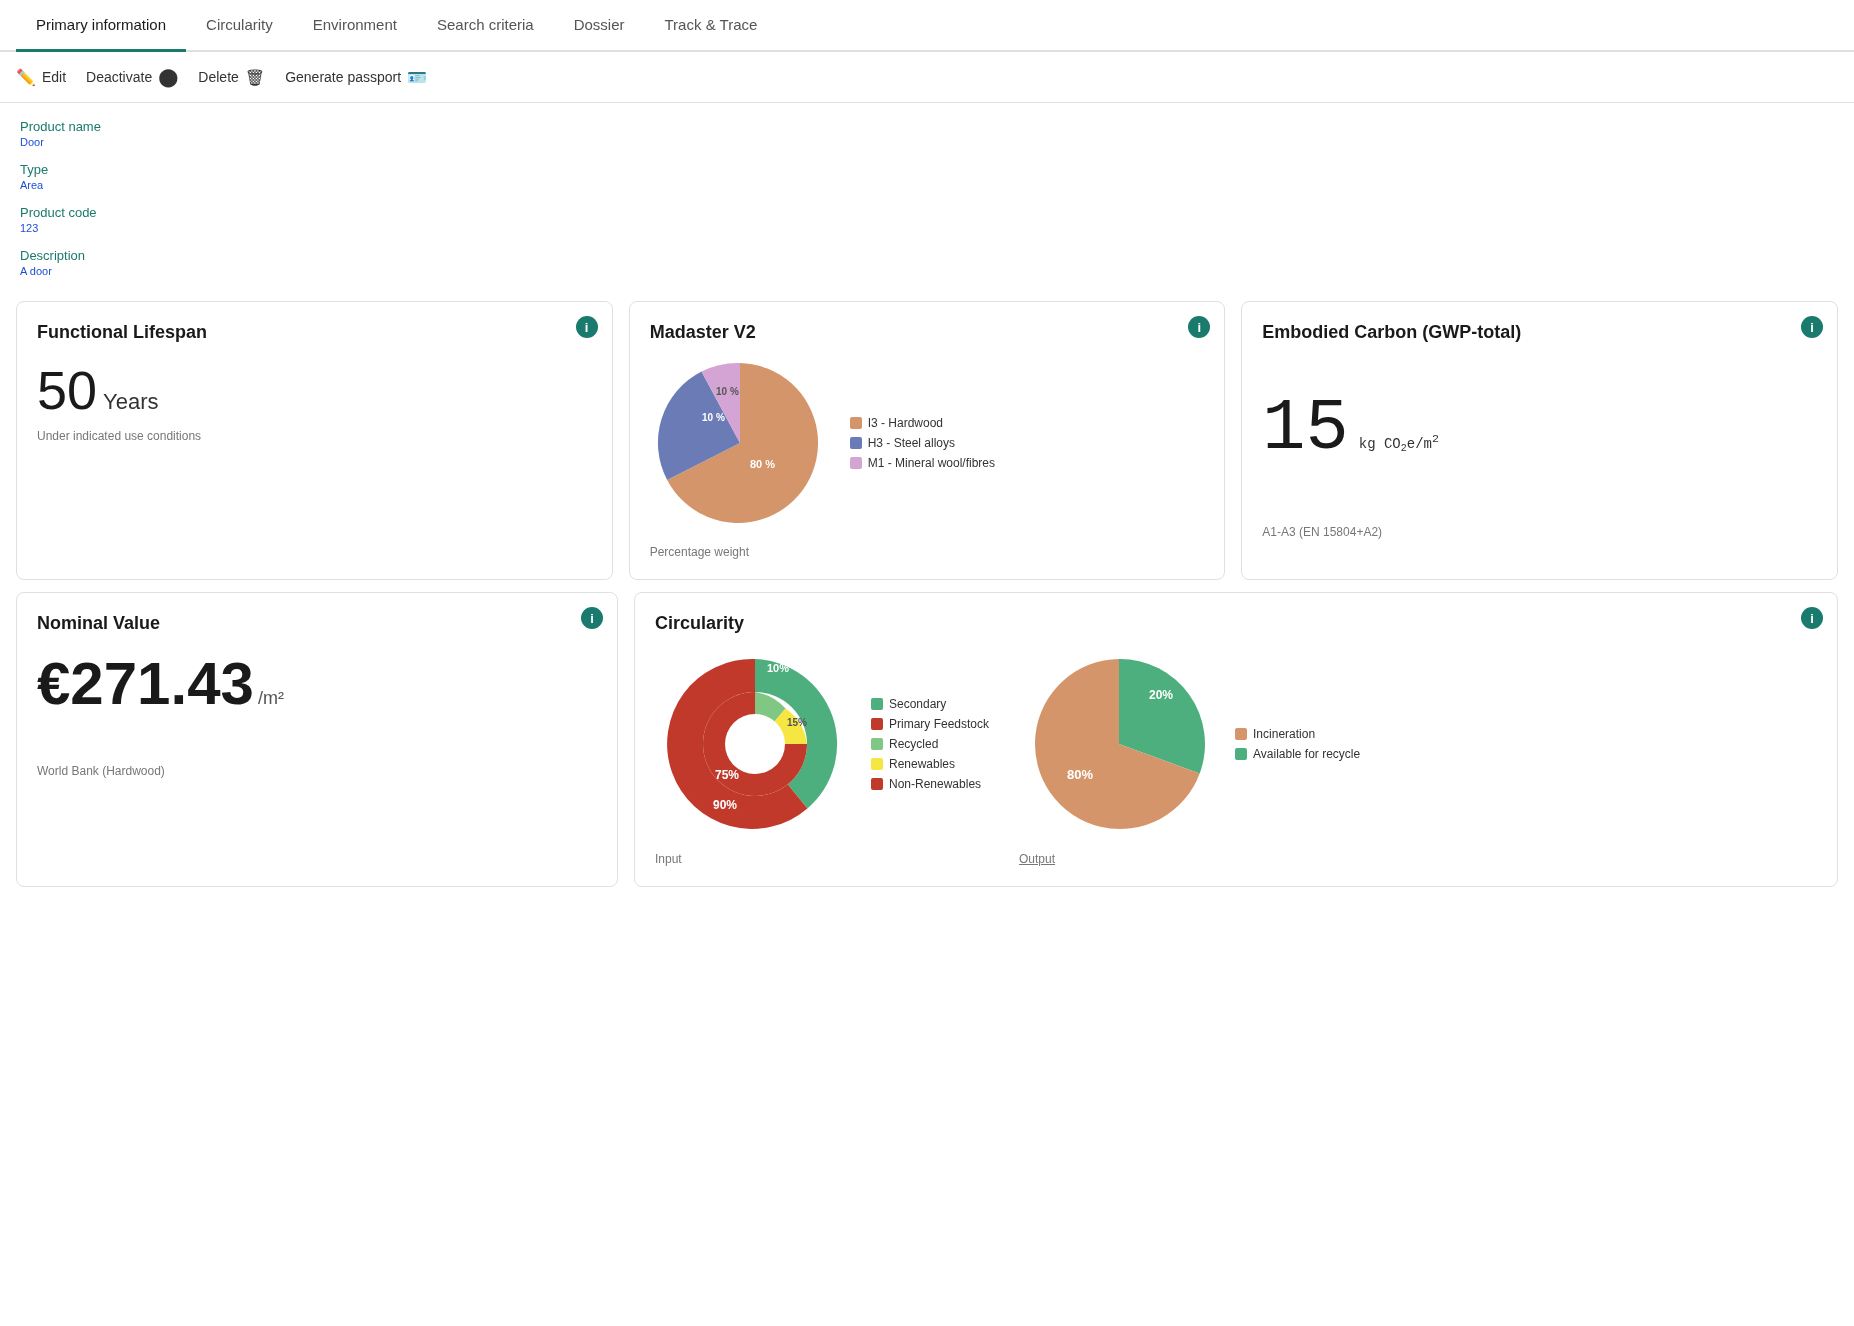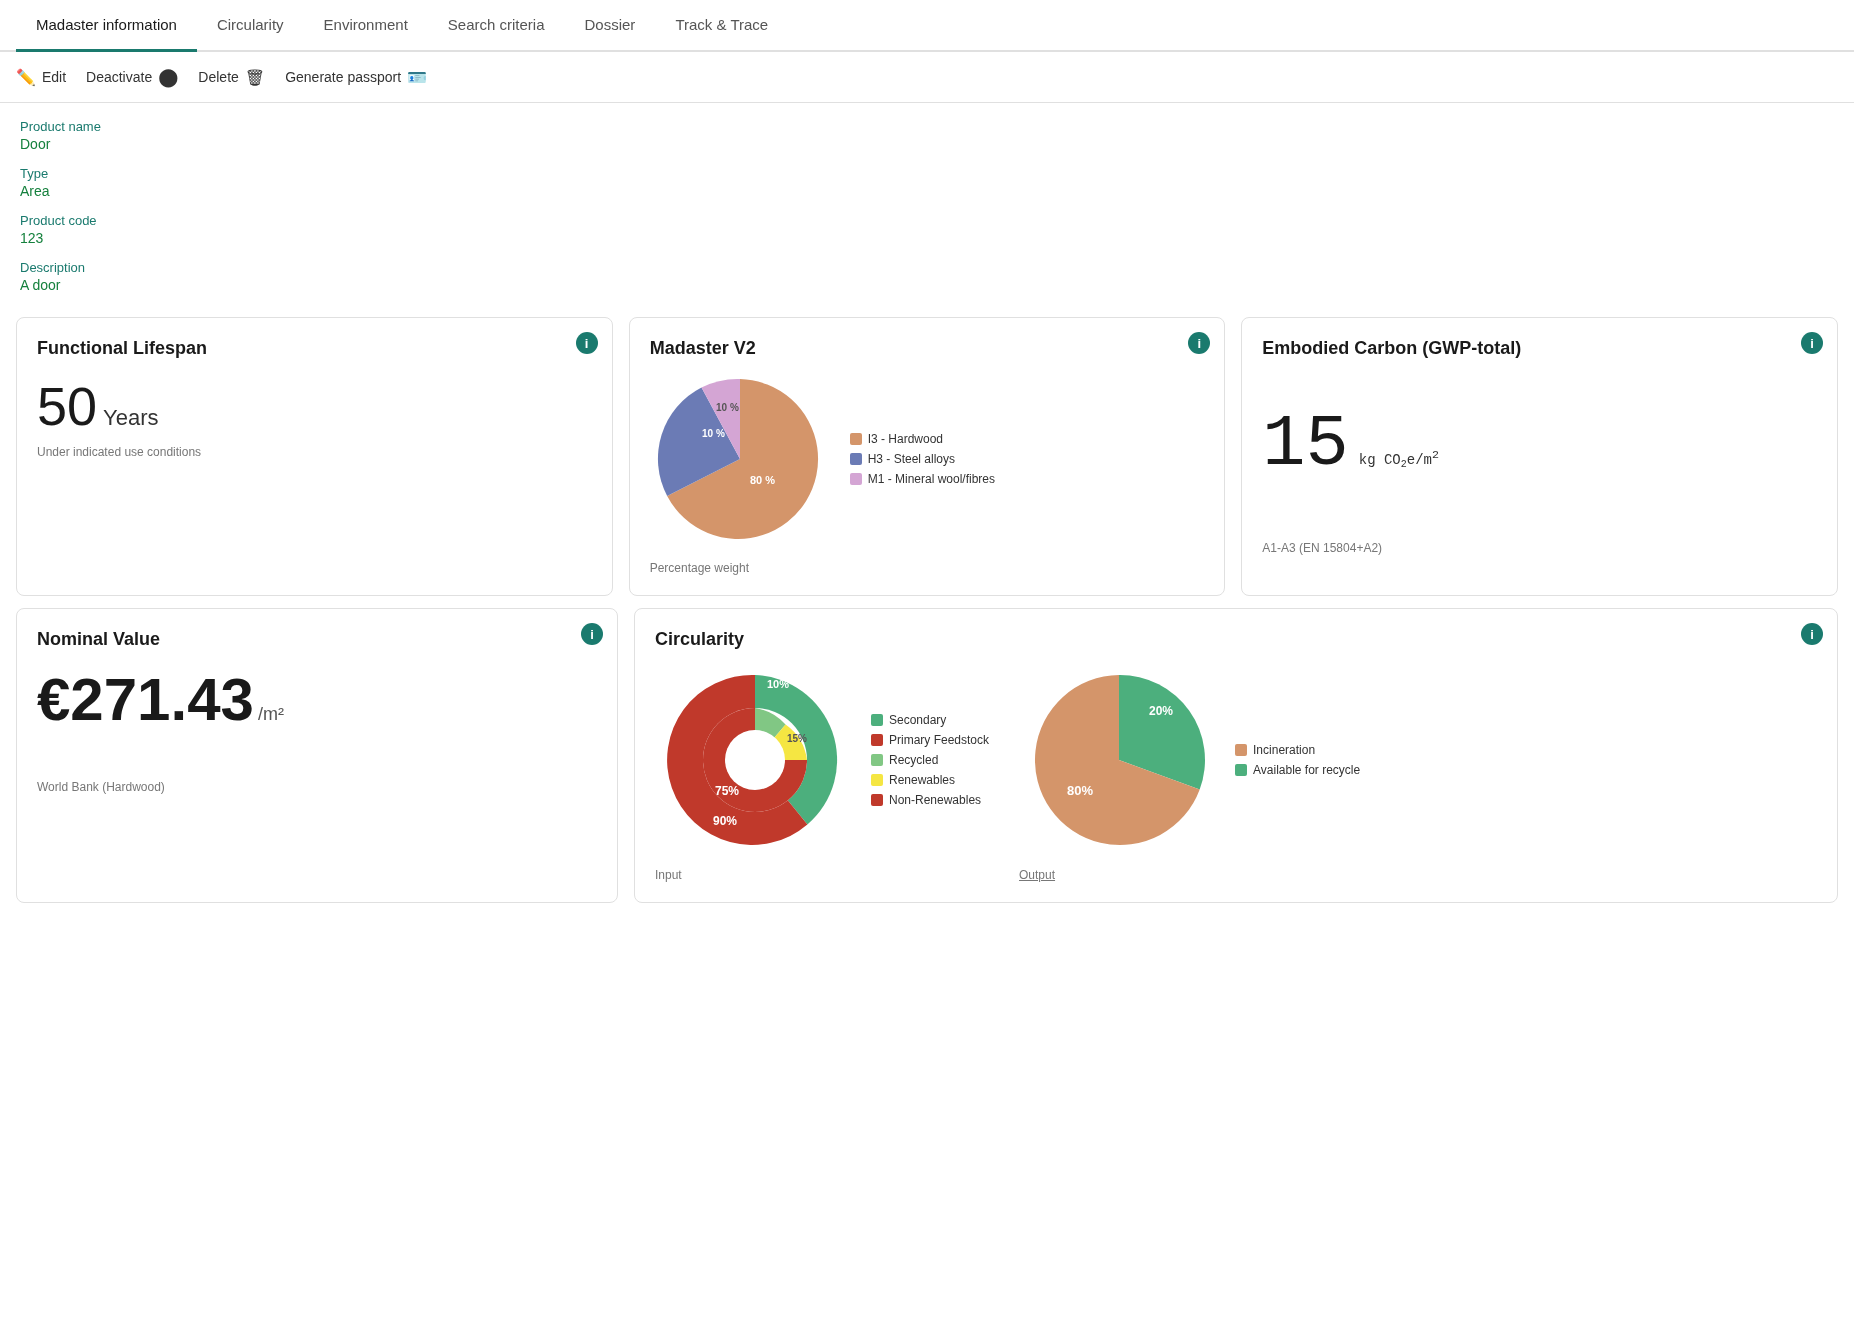--- a/index.html
+++ b/index.html
@@ -12,21 +12,21 @@
 
     
     .toolbar { display: flex; align-items: center; padding: 10px 16px; gap: 20px; border-bottom: 1px solid #e0e0e0; }
     .toolbar-btn { display: flex; align-items: center; gap: 6px; cursor: pointer; font-size: 14px; color: #333; background: none; border: none; padding: 4px 0; }
     .toolbar-icon { font-size: 16px; }
 
     
     .info-section { padding: 16px 20px 12px; }
     .info-label { color: #1a7a6e; font-size: 13px; font-weight: 500; margin-bottom: 2px; margin-top: 14px; }
     .info-label:first-child { margin-top: 0; }
-    .info-value { font-size: 14px; color: #15803d; }
+    .info-value { font-size: 11px; color: #1d4ed8; }
 
     
     .cards-grid { display: grid; grid-template-columns: repeat(3, 1fr); gap: 16px; padding: 12px 16px; }
 
     .card { border: 1px solid #e0e0e0; border-radius: 8px; padding: 20px; position: relative; background: #fff; }
     .card-title { font-size: 18px; font-weight: 600; color: #1a1a1a; margin-bottom: 8px; }
     .card-info-icon { position: absolute; top: 14px; right: 14px; width: 22px; height: 22px; border-radius: 50%; background: #1a7a6e; color: #fff; display: flex; align-items: center; justify-content: center; font-size: 13px; font-weight: bold; cursor: pointer; }
 
     
     .big-number { font-size: 54px; font-weight: 400; color: #1a1a1a; line-height: 1; }
@@ -52,21 +52,21 @@
     svg text { font-family: 'Helvetica Neue', Arial, sans-serif; }
 
     
     .bottom-grid { display: grid; grid-template-columns: 1fr 2fr; gap: 16px; padding: 0 16px 16px; }
     .sub-footnote { font-size: 12px; color: #777; margin-top: 8px; }
   </style>
 </head>
 <body>
 
 <div class="tabs">
-  <div class="tab active">Madaster information</div>
+  <div class="tab active">Primary information</div>
   <div class="tab">Circularity</div>
   <div class="tab">Environment</div>
   <div class="tab">Search criteria</div>
   <div class="tab">Dossier</div>
   <div class="tab">Track &amp; Trace</div>
 </div>
 
 <div class="toolbar">
   <button class="toolbar-btn">
     <span class="toolbar-icon">✏️</span>

